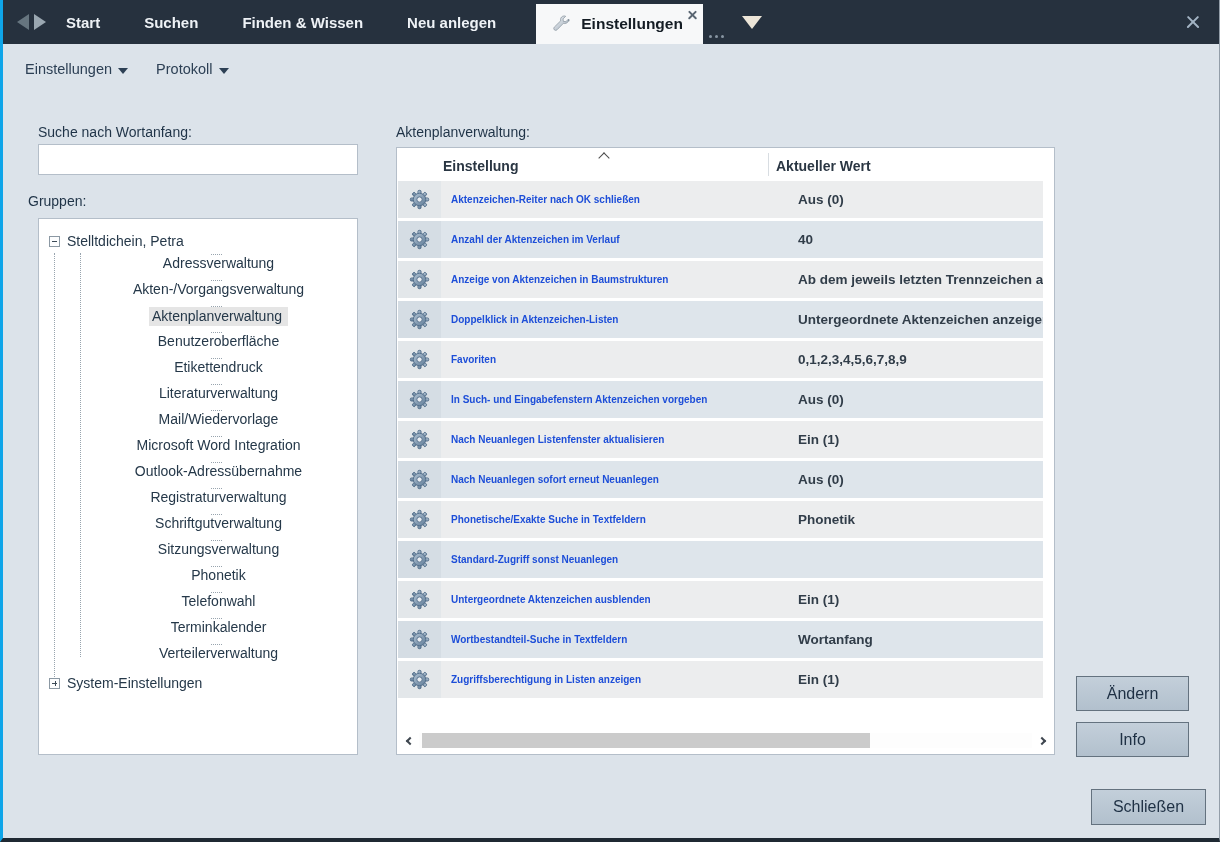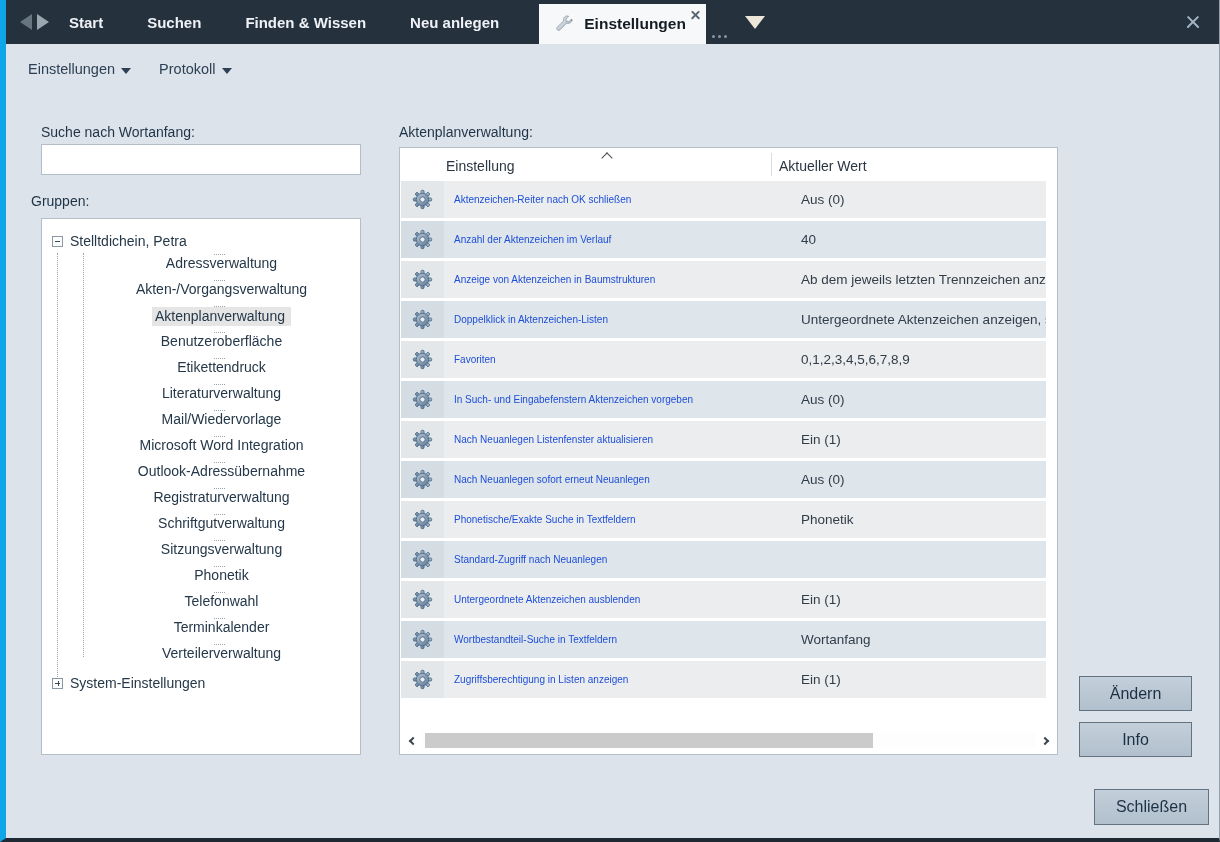--- a/index.html
+++ b/index.html
@@ -5,21 +5,21 @@
   * { margin:0; padding:0; box-sizing:border-box; }
   html,body { width:1220px; height:842px; }
   body {
     font-family:"Liberation Sans", sans-serif;
     background:#dce3ea;
     position:relative;
     overflow:hidden;
   }
   .window {
     position:absolute; inset:0;
-    border-left:6px solid #0ea5e9;
+    border-left:3px solid #0ea5e9;
     border-right:1px solid #939ea9;
     border-bottom:4px solid #1f2933;
     background:#dce3ea;
   }
 
   
   .tabbar {
     height:44px; background:#26313e;
     display:flex; align-items:center; position:relative;
   }
@@ -85,21 +85,21 @@
   .stub { width:11px; border-top:1px dotted #98a4ae; margin-right:4px; flex:none; }
   .expander { width:11px; height:11px; border:1px solid #8b98a3; background:#fcfdfe; flex:none; position:relative; cursor:pointer; }
   .expander::before { content:""; position:absolute; left:2px; right:2px; top:4.5px; height:1px; background:#3c4a56; }
   .expander.plus::after { content:""; position:absolute; top:2px; bottom:2px; left:4.6px; width:1px; background:#3c4a56; }
   .tree-label { white-space:nowrap; }
   .tree-label.selected { background:#e5e5e5; padding:1px 6px 2px 3px; }
 
   
   .table {
     position:absolute; left:393px; top:147px; width:659px; height:608px;
-    background:#fff; border:1px solid #b4bec9;
+    background:#fff; border:1px solid #b4bec9;font-weight:bold;
   }
   .thead { height:33px; position:relative; font-size:14px; color:#2a3643; }
   .th-setting { position:absolute; left:46px; bottom:7px; }
   .th-value   { position:absolute; left:379px; bottom:7px; }
   .th-sep { position:absolute; left:371px; top:5px; bottom:5px; width:1px; background:#d8dde2; }
   .chev-up {
     position:absolute; left:203px; top:6px; width:8px; height:8px;
     border-left:1.6px solid #4a4a4a; border-top:1.6px solid #4a4a4a;
     transform:rotate(45deg);
   }
@@ -386,21 +386,21 @@
           </span>
           <span class="cell-setting">Phonetische/Exakte Suche in Textfeldern</span>
           <span class="cell-value">Phonetik</span>
         </div>
       <div class="row even">
           <span class="cell-icon">
             <svg width="21" height="21">
               <use href="#icon-gear"></use>
             </svg>
           </span>
-          <span class="cell-setting">Standard-Zugriff nach Neuanlegen</span>
+          <span class="cell-setting">Standard-Zugriff sonst Neuanlegen</span>
         </div>
       <div class="row odd">
           <span class="cell-icon">
             <svg width="21" height="21">
               <use href="#icon-gear"></use>
             </svg>
           </span>
           <span class="cell-setting">Untergeordnete Aktenzeichen ausblenden</span>
           <span class="cell-value">Ein (1)</span>
         </div>

